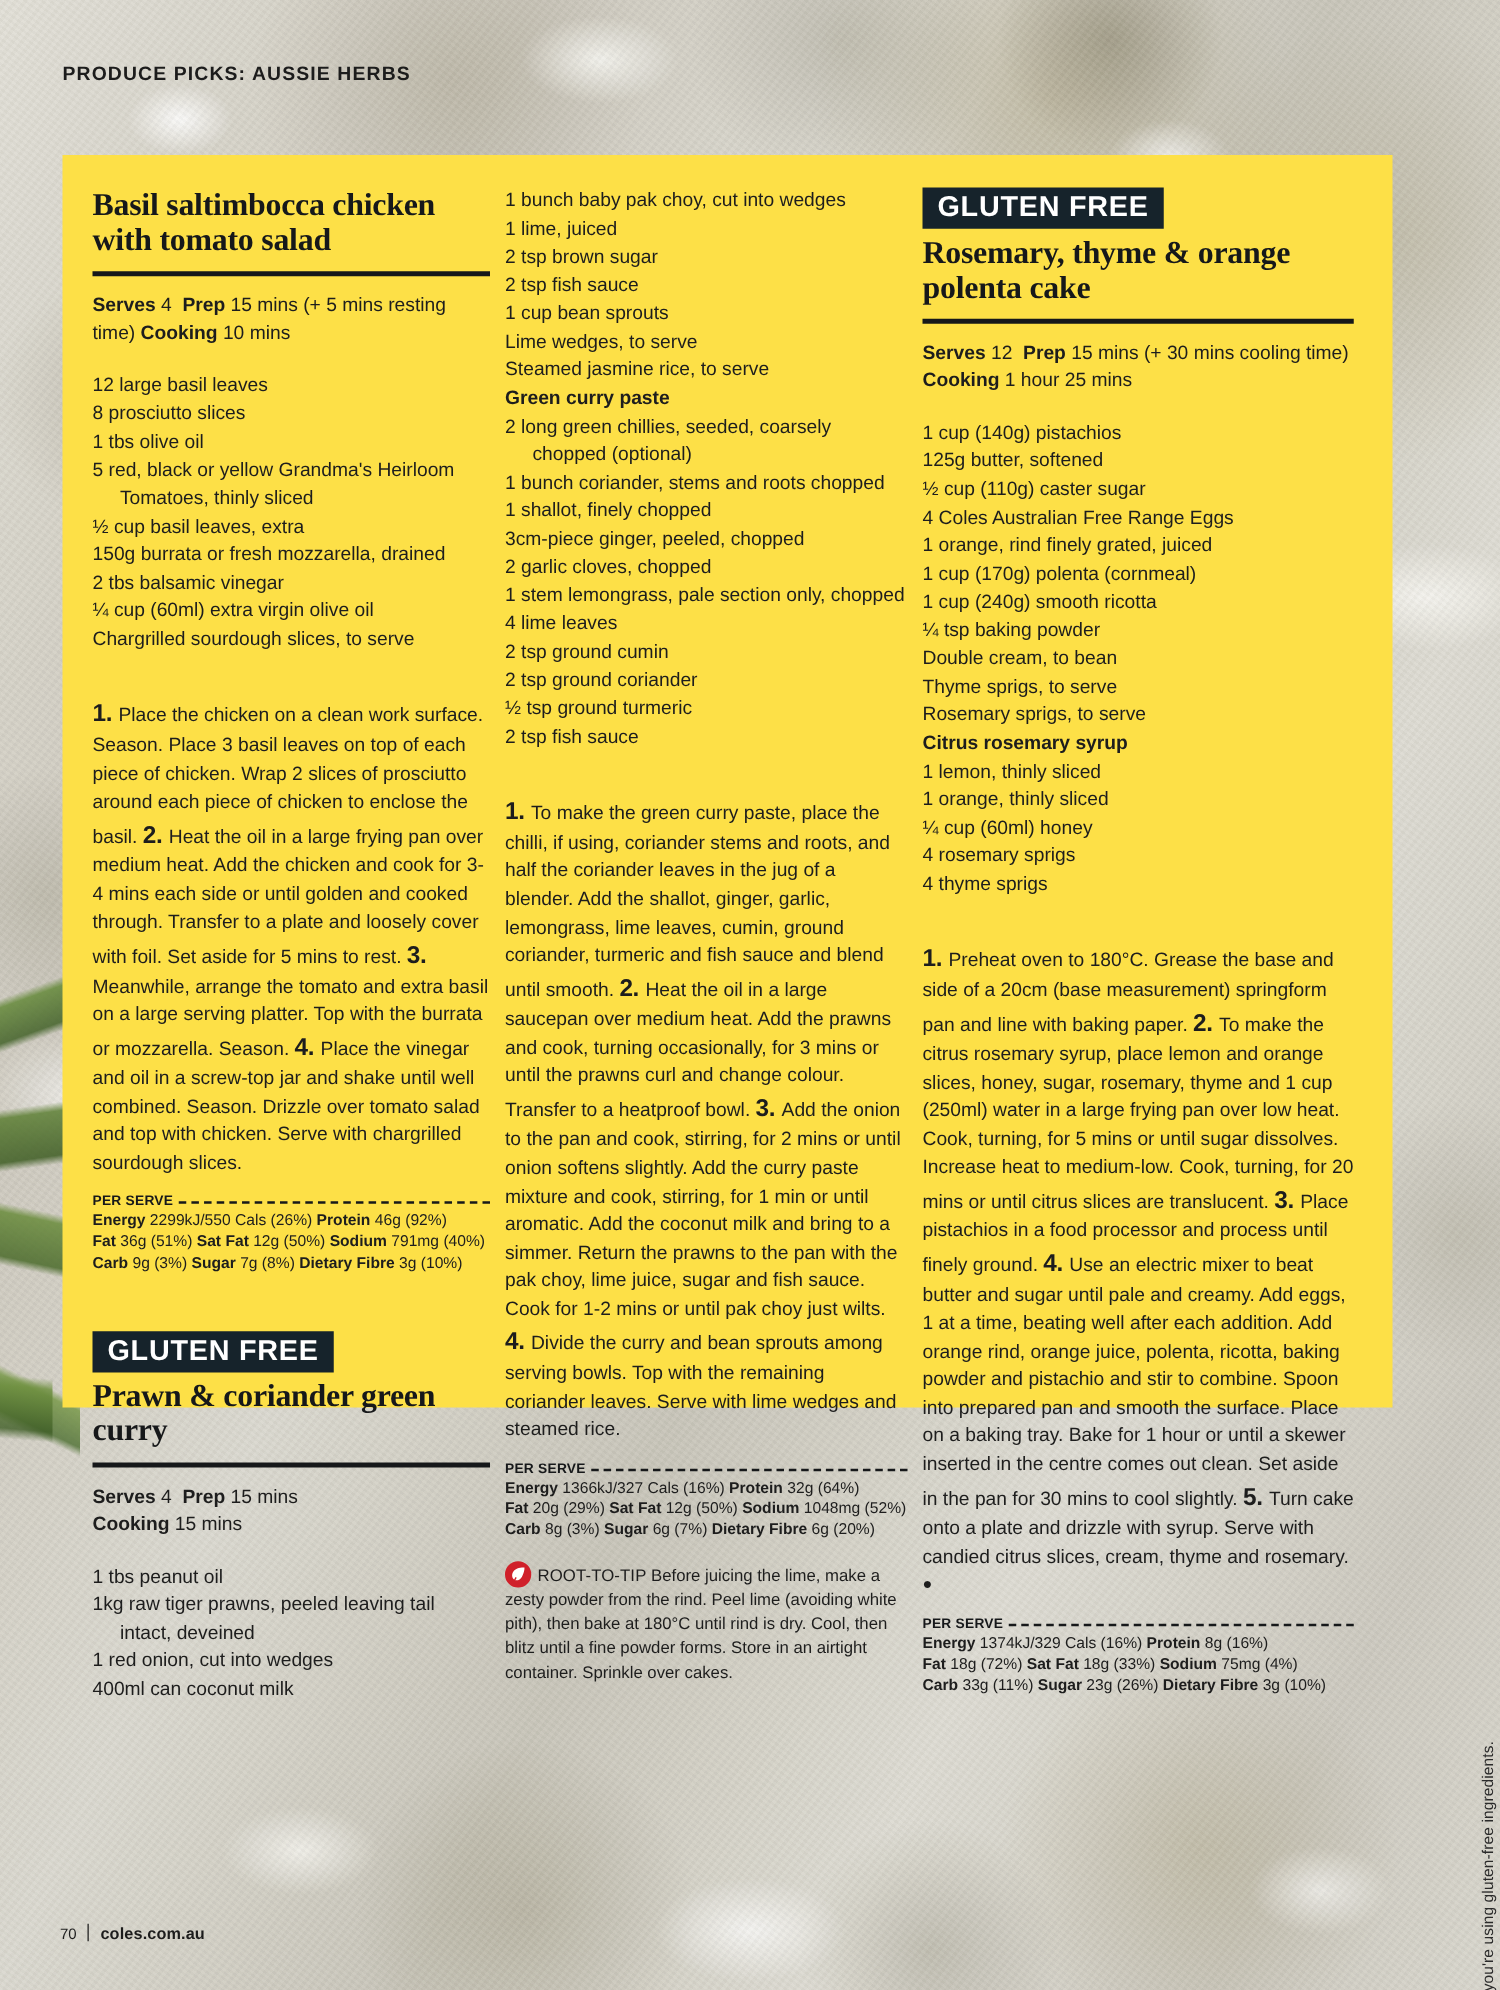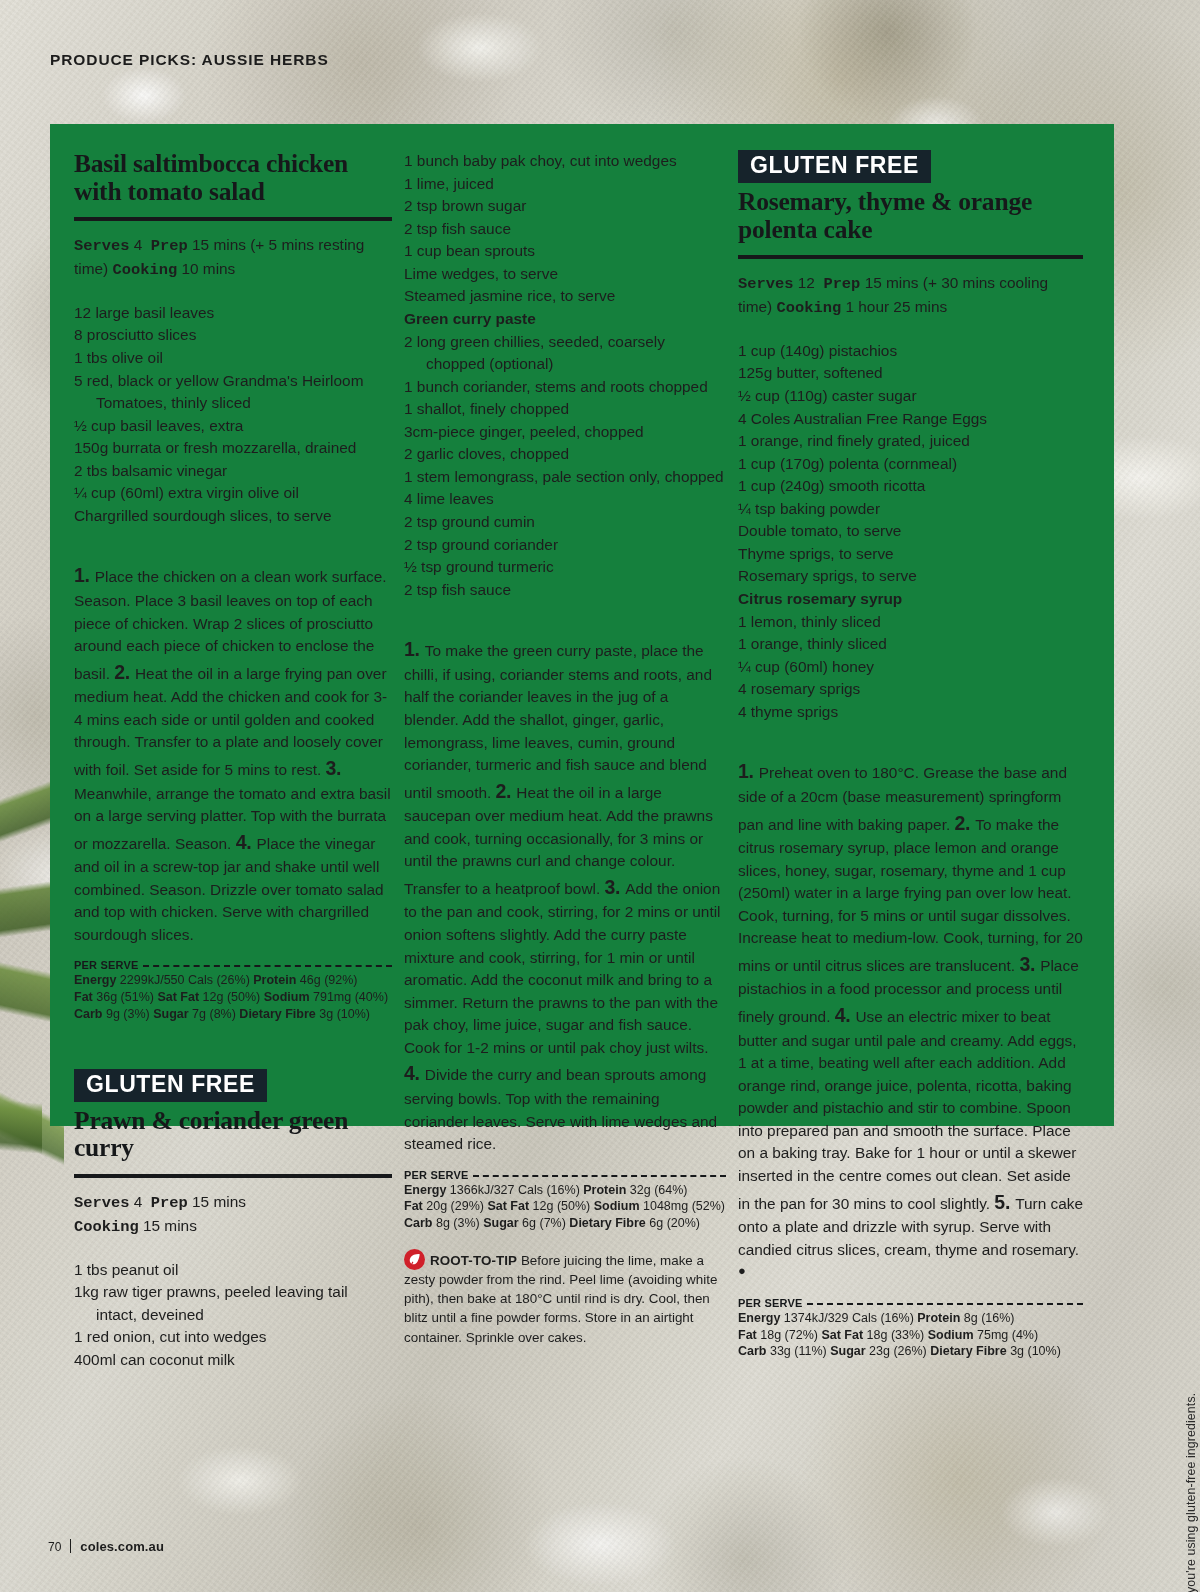--- a/index.html
+++ b/index.html
@@ -83,21 +83,21 @@
     letter-spacing: .9px;
     color: #1c1c1c;
     white-space: nowrap;
   }
 
   
   #card {
     position: absolute;
     left: 50px; top: 124px;
     width: 1064px; height: 1002px;
-    background: #15803d;
+    background: #fde047;
     padding: 26px 22px 0 24px;
     display: flex;
     gap: 0;
   }
 
   .col { position: relative; }
   .col1 { width: 330px; padding-right: 12px; }
   .col2 { width: 334px; padding-right: 12px; }
   .col3 { width: 345px; }
 
@@ -115,21 +115,21 @@
     height: 4px;
     background: #16181a;
     margin: 12px 0 13px 0;
   }
 
   .serveinfo {
     font-size: 15.4px;
     line-height: 1.42;
     color: #1d1d1d;
   }
-  .serveinfo b { font-weight: bold; font-family: Liberation Mono, monospace; }
+  .serveinfo b { font-weight: bold; }
 
   .ingredients {
     margin-top: 20px;
     font-size: 15.4px;
     line-height: 1.465;
     color: #1d1d1d;
   }
   .ing { text-indent: 0; padding-left: 22px; }
   .ing > span { margin-left: -22px; display: inline; }
   .ing-sub {
@@ -202,21 +202,21 @@
   .tip-icon {
     display: inline-block;
     width: 21px; height: 21px;
     border-radius: 50%;
     background: #d0202a;
     vertical-align: -5px;
     margin-right: 5px;
     position: relative;
   }
   .tip-icon svg { position: absolute; left: 3px; top: 3px; }
-  .tip-label { font-weight: bold; letter-spacing: .1px; margin-top: 37px; }
+  .tip-label { font-weight: normal; letter-spacing: .1px; margin-top: 37px; }
 
   
   #sidenote {
     position: absolute;
     right: 16px;
     top: 985px;
     transform-origin: right top;
     transform: rotate(-90deg) translate(-100%, 0);
     white-space: nowrap;
     font-size: 12.4px;
@@ -380,21 +380,21 @@
 
     <div class="ingredients" id="r3-ing">
         <div class="ing"><span>1 cup (140g) pistachios</span></div>
         <div class="ing"><span>125g butter, softened</span></div>
         <div class="ing"><span>½ cup (110g) caster sugar</span></div>
         <div class="ing"><span>4 Coles Australian Free Range Eggs</span></div>
         <div class="ing"><span>1 orange, rind finely grated, juiced</span></div>
         <div class="ing"><span>1 cup (170g) polenta (cornmeal)</span></div>
         <div class="ing"><span>1 cup (240g) smooth ricotta</span></div>
         <div class="ing"><span>¼ tsp baking powder</span></div>
-        <div class="ing"><span>Double tomato, to serve</span></div>
+        <div class="ing"><span>Double cream, to bean</span></div>
         <div class="ing"><span>Thyme sprigs, to serve</span></div>
         <div class="ing"><span>Rosemary sprigs, to serve</span></div>
         <div class="ing ing-sub">Citrus rosemary syrup</div>
         <div class="ing"><span>1 lemon, thinly sliced</span></div>
         <div class="ing"><span>1 orange, thinly sliced</span></div>
         <div class="ing"><span>¼ cup (60ml) honey</span></div>
         <div class="ing"><span>4 rosemary sprigs</span></div>
         <div class="ing"><span>4 thyme sprigs</span></div>
       </div>
 

